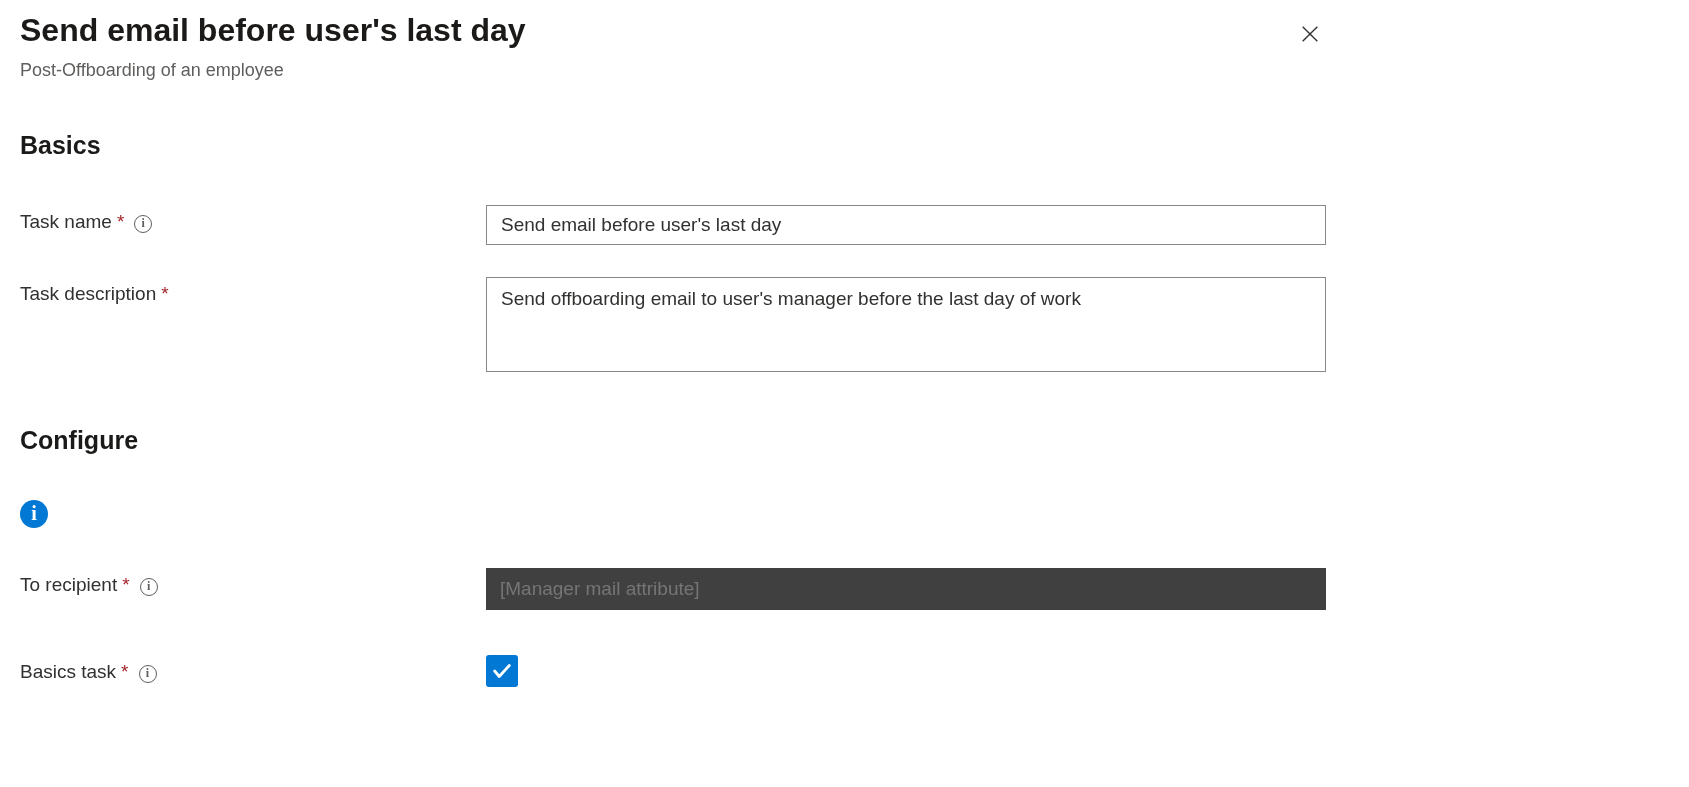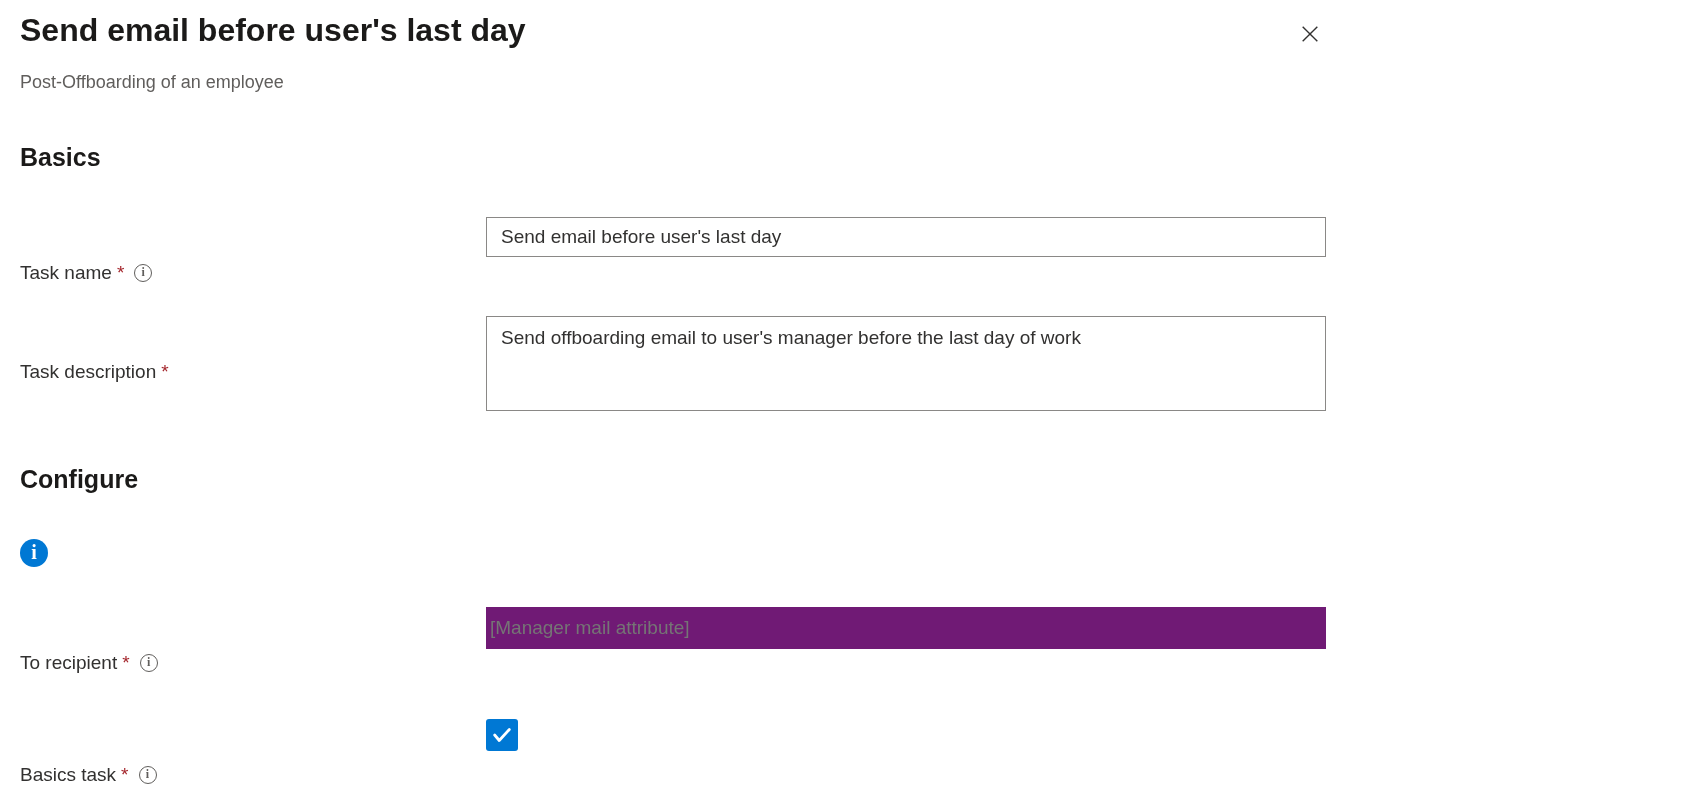--- a/index.html
+++ b/index.html
@@ -22,21 +22,21 @@
     }
     .page-title {
       font-size: 32px;
       font-weight: 600;
       color: #1b1a19;
       line-height: 1.3;
     }
     .page-subtitle {
       font-size: 18px;
       color: #605e5c;
-      margin-top: 20px;
+      margin-top: 8px;
     }
     .close-btn {
       background: none;
       border: none;
       cursor: pointer;
       padding: 8px;
       display: flex;
       align-items: center;
       justify-content: center;
       margin-right: 340px;
@@ -54,25 +54,24 @@
       margin-bottom: 45px;
     }
     .form-row {
       display: flex;
       align-items: flex-start;
       margin-bottom: 32px;
     }
     .form-label-col {
       width: 466px;
       display: flex;
-      align-items: center;
+      align-items: flex-end;
       padding-top: 6px;
       font-size: 19px;
       color: #323130;
-      margin-top: 39px;
     }
     .required-star {
       color: #a4262c;
       margin-left: 5px;
     }
     .info-icon {
       display: inline-flex;
       align-items: center;
       justify-content: center;
       width: 18px;
@@ -105,23 +104,23 @@
       font-size: 19px;
       font-family: inherit;
       color: #323130;
       outline: none;
       resize: none;
       height: 95px;
       line-height: 1.4;
     }
     .disabled-input {
       width: 100%;
-      background: #701a75;
+      background: #404040;
       border: none;
-      padding: 10px 4px;
+      padding: 10px 14px;
       font-size: 19px;
       font-family: inherit;
       color: #a19f9d;
     }
     .info-message {
       display: flex;
       align-items: center;
       gap: 14px;
       margin-bottom: 40px;
       font-size: 19px;

